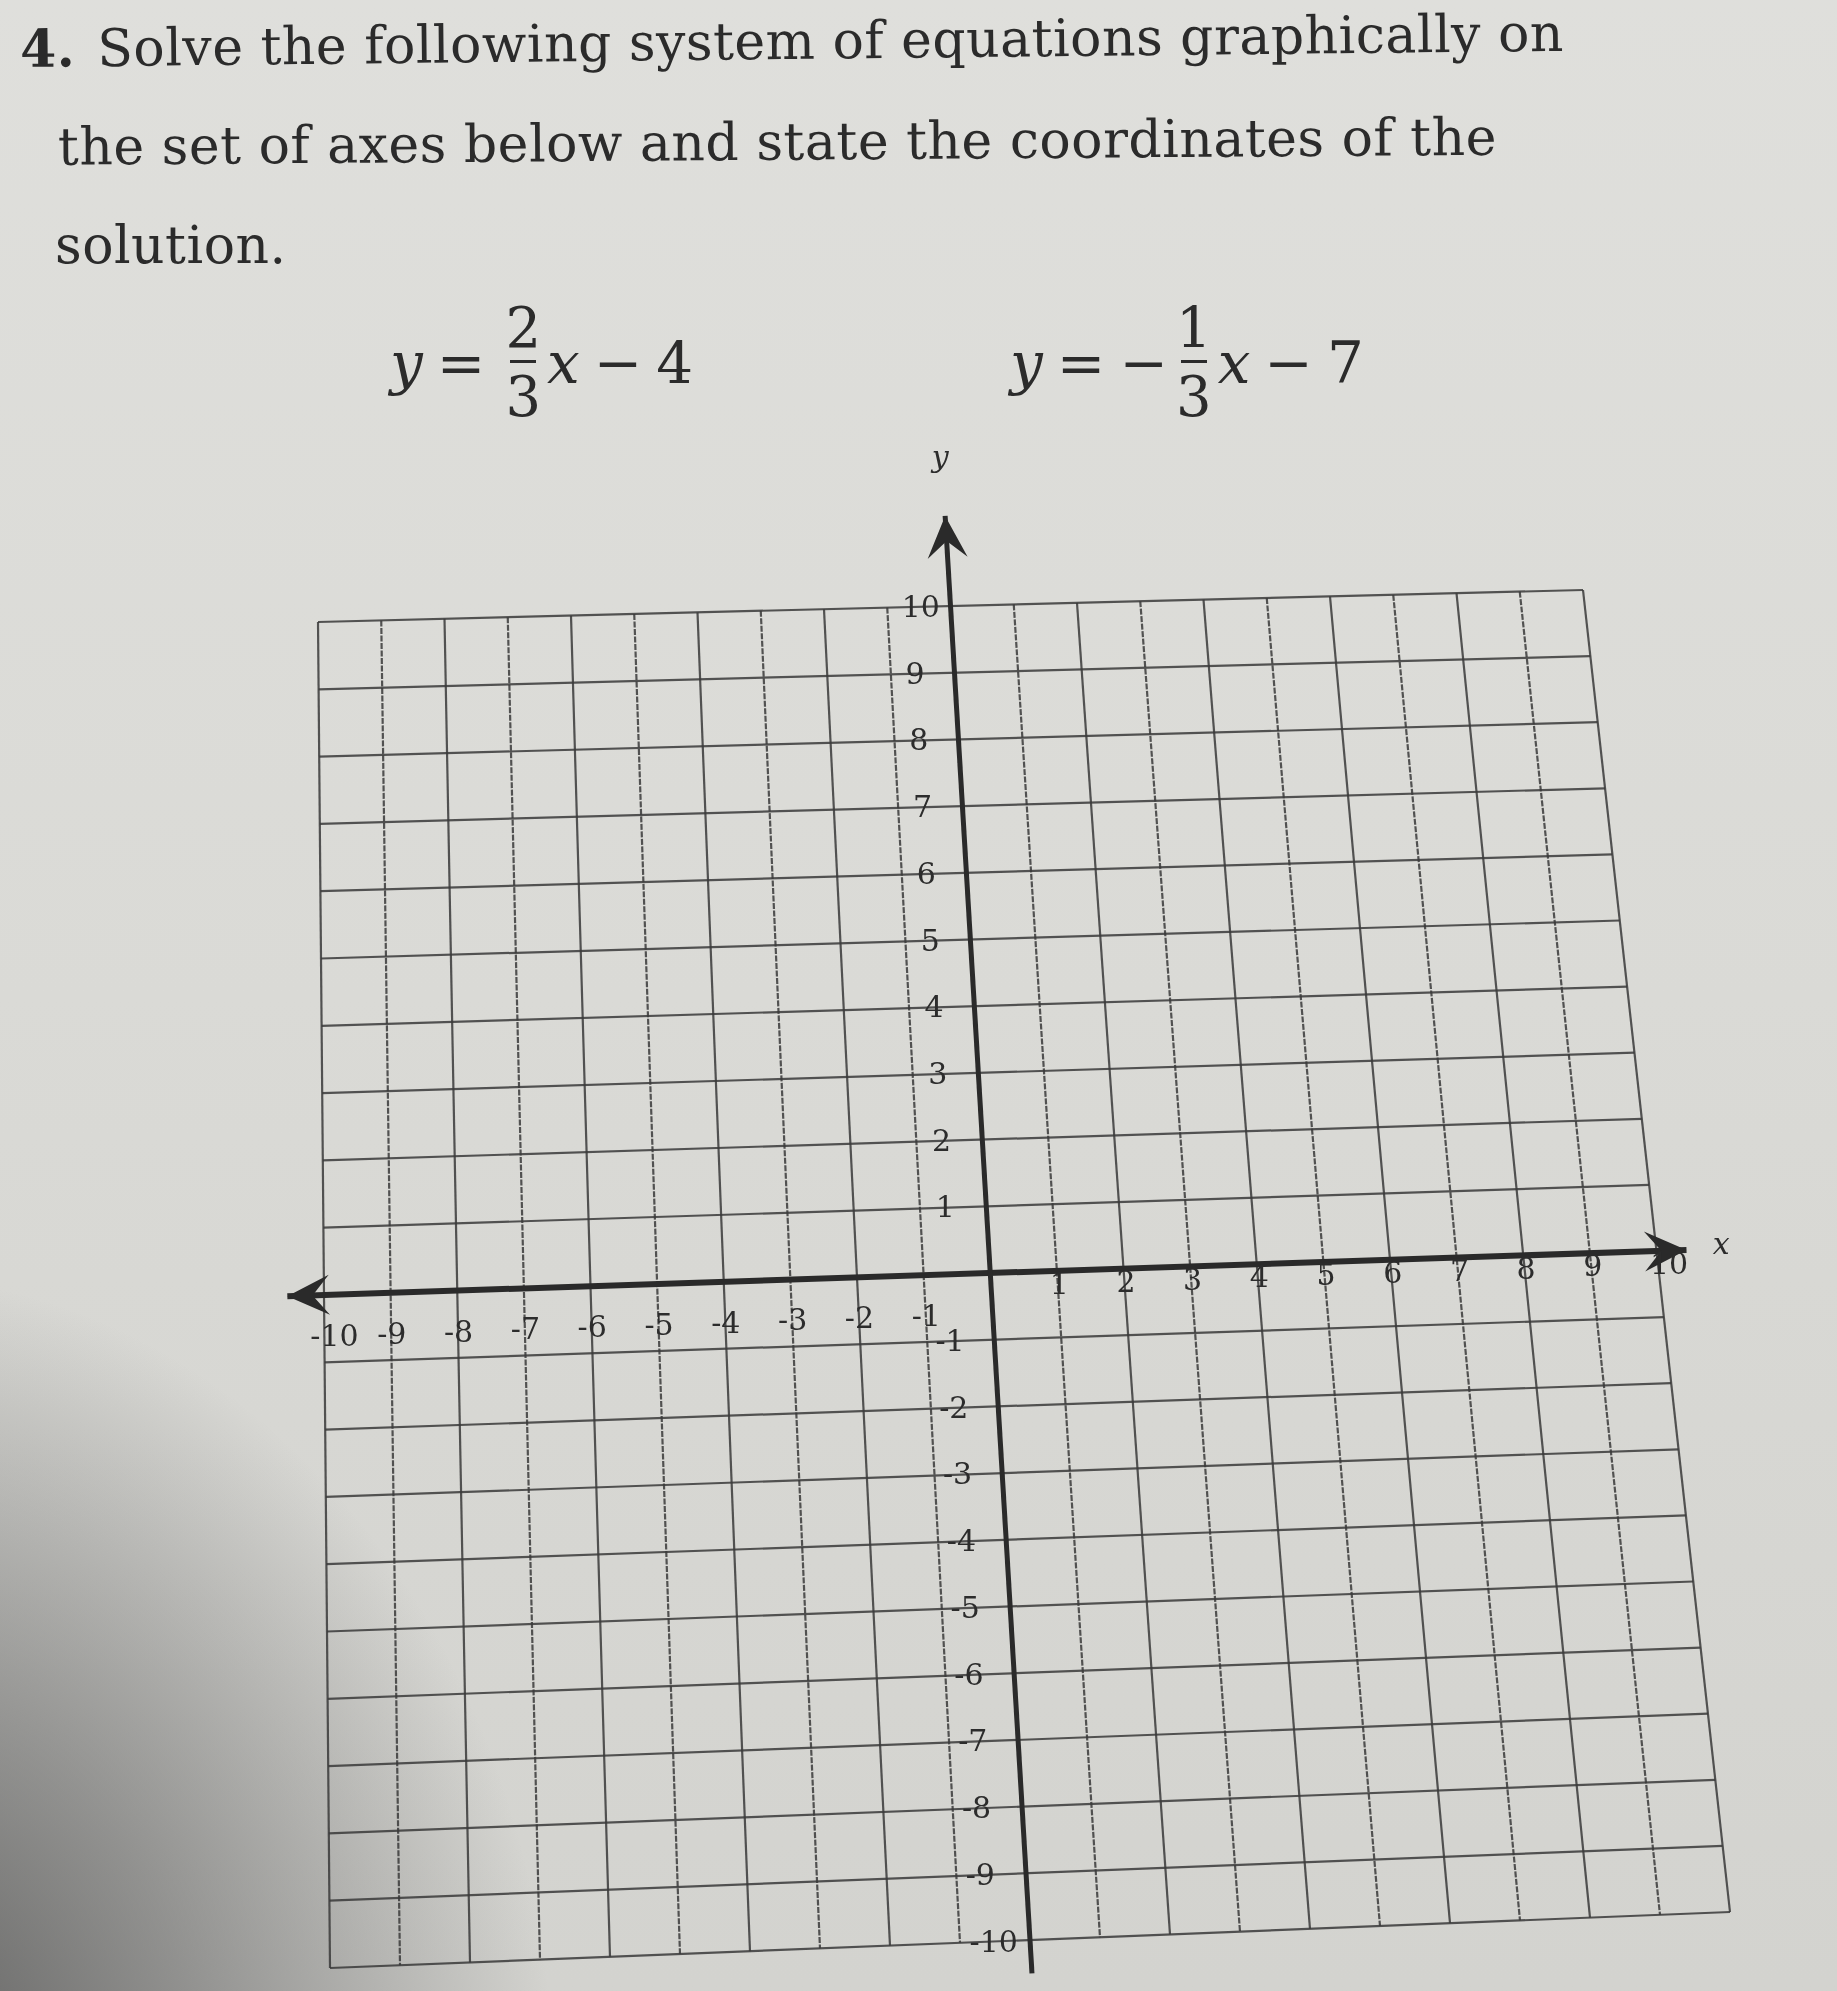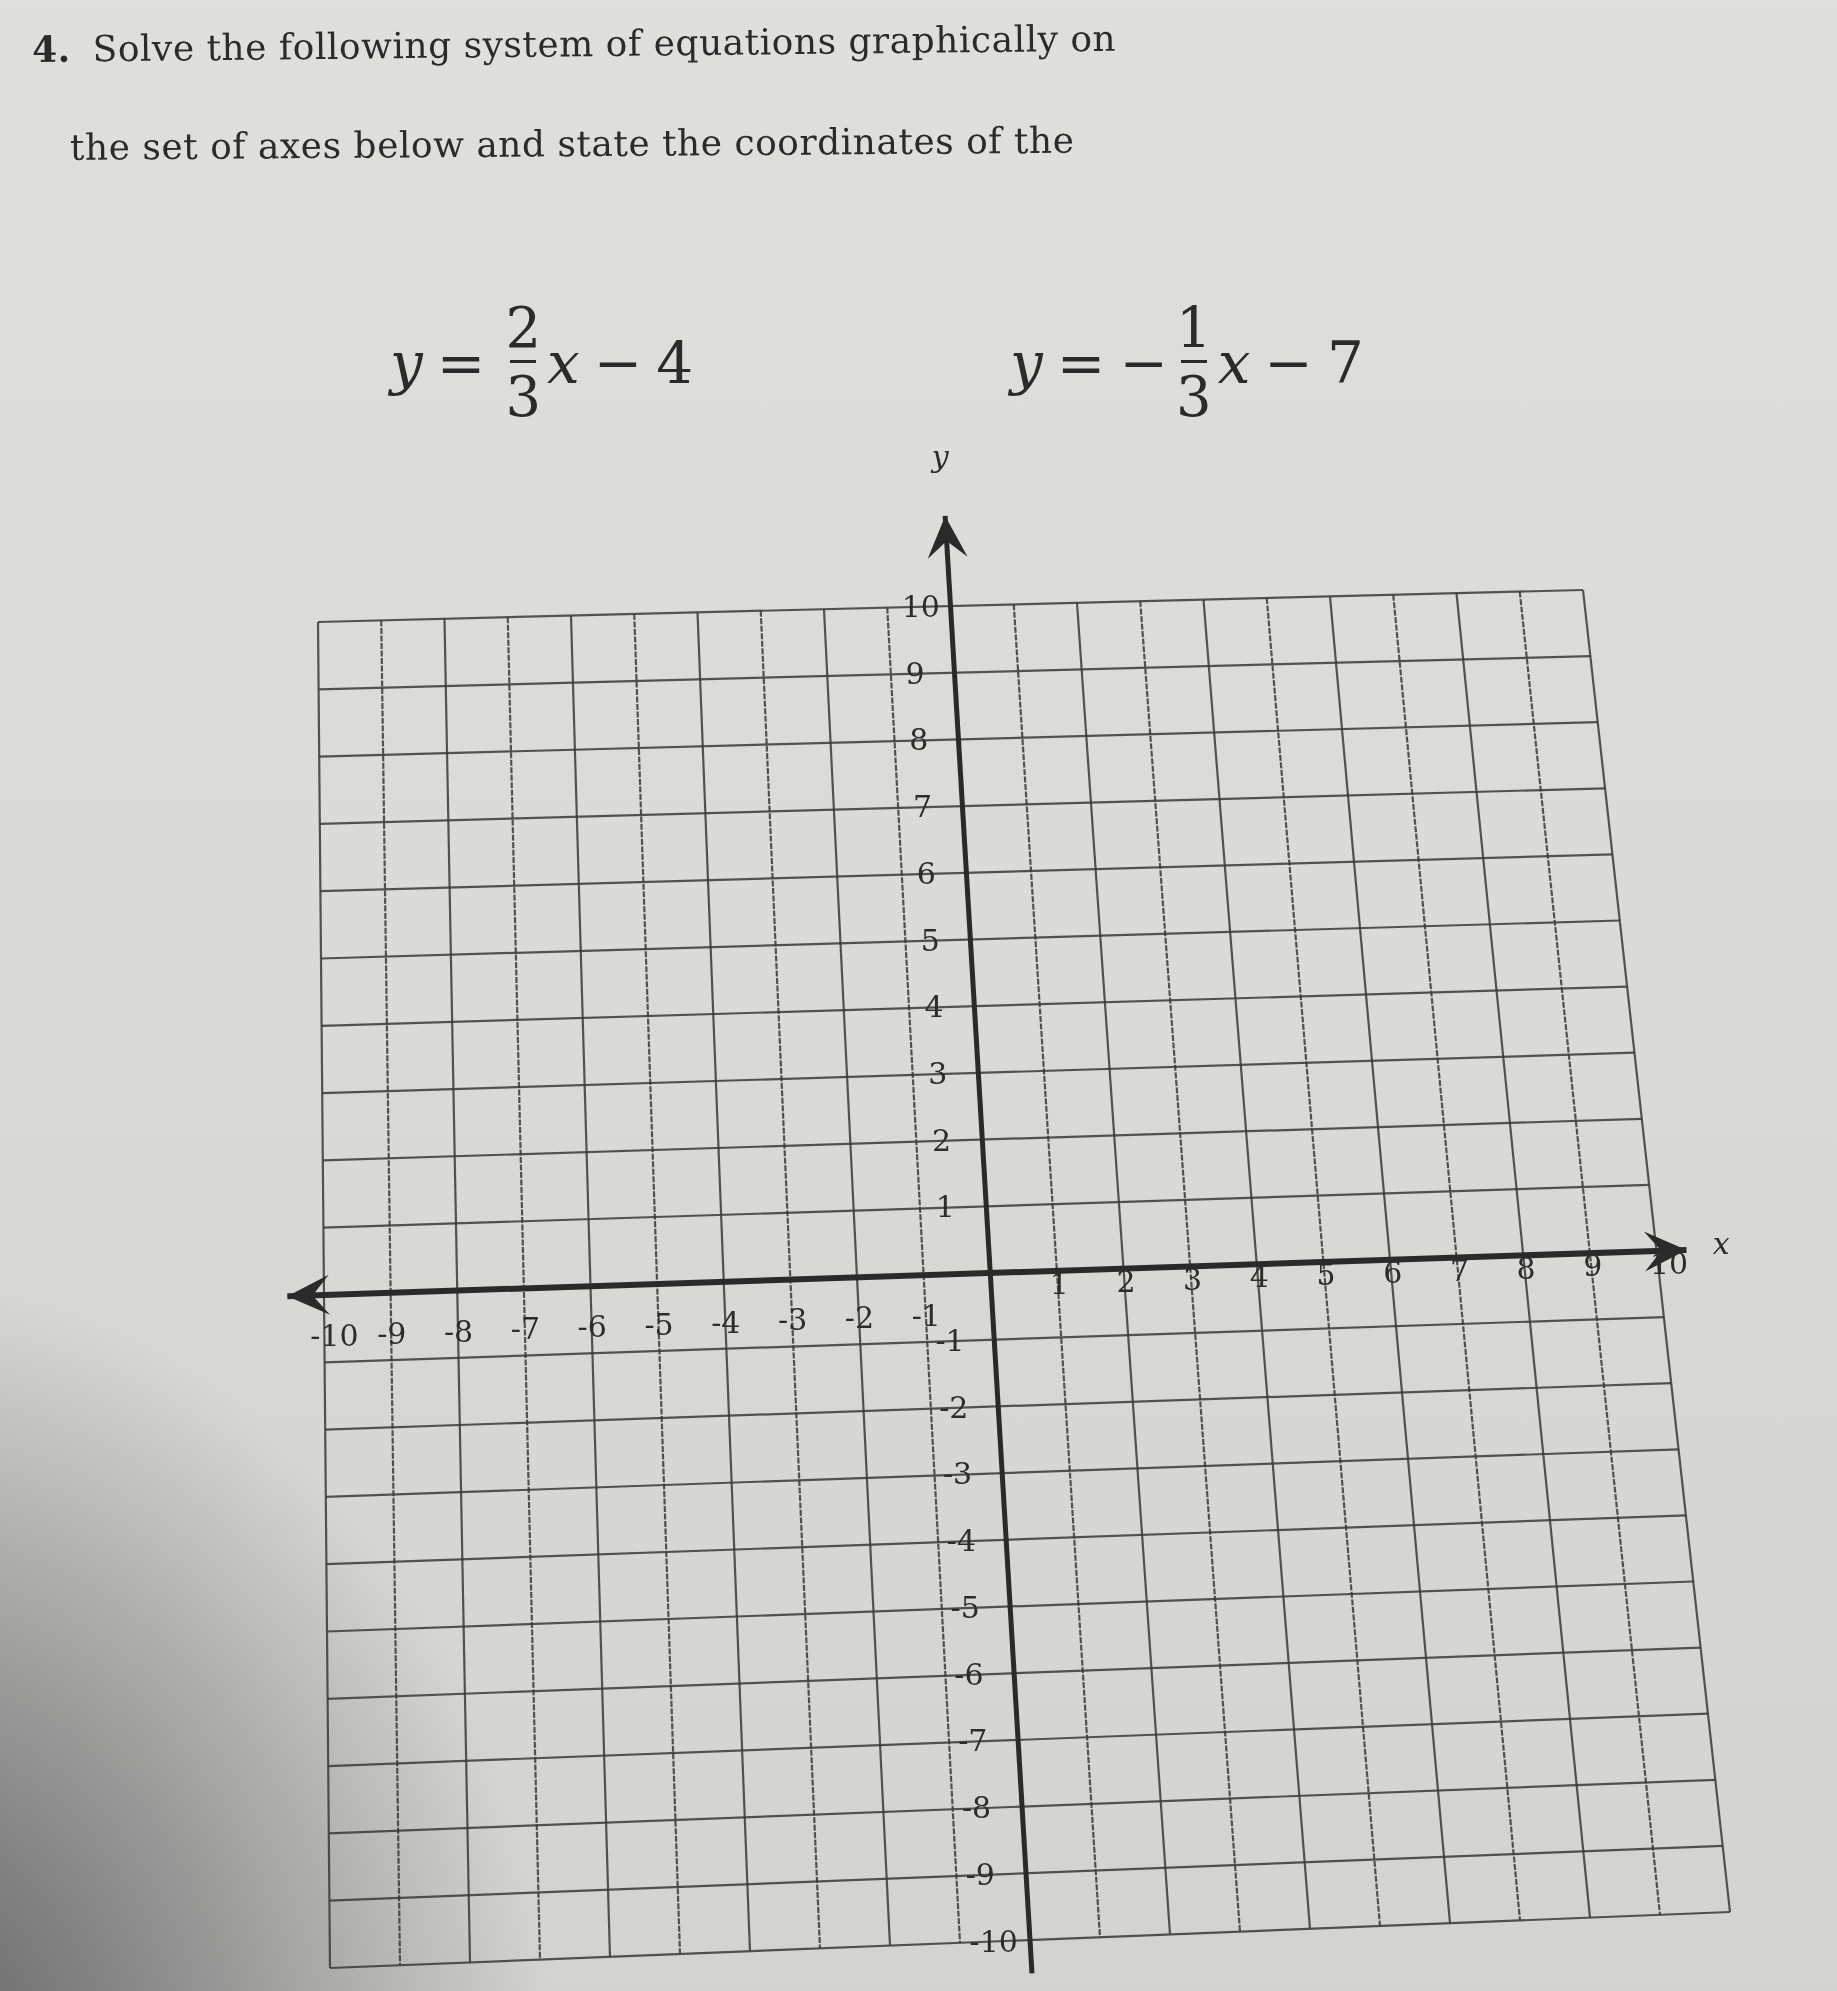--- a/index.html
+++ b/index.html
@@ -9,22 +9,22 @@
       font-family: "DejaVu Serif", serif;
       color: #2a2a2a;
     }
     .shade {
       position: absolute; inset: 0; pointer-events: none;
       background:
         radial-gradient(ellipse 900px 1100px at -120px 2100px, rgba(70,70,70,0.85) 0%, rgba(90,90,90,0.55) 35%, rgba(120,120,120,0.0) 75%),
         linear-gradient(180deg, rgba(225,225,222,0.6) 0%, rgba(210,210,206,0.2) 50%, rgba(190,190,186,0.3) 100%);
     }
     .problem {
-      position: absolute; left: 32px; top: 0px; width: 1800px;
-      font-family: "DejaVu Serif", serif; font-size: 36px; line-height: 98px;
+      position: absolute; left: 20px; top: 0px; width: 1800px;
+      font-family: "DejaVu Serif", serif; font-size: 52px; line-height: 98px;
       color: #2b2b2b; letter-spacing: 0.5px;
     }
     .problem .num { font-weight: bold; margin-right: 22px; }
     .problem .line { display: block; white-space: nowrap; }
     .problem .line1 { transform: rotate(-0.6deg); transform-origin: left center; }
     .problem .line2 { transform: rotate(-0.4deg); transform-origin: left center; padding-left: 38px; }
     .problem .line3 { padding-left: 35px; }
     .eq {
       position: absolute; font-family: "DejaVu Serif", serif; font-style: italic;
       font-size: 58px; color: #2b2b2b; display: flex; align-items: center;
@@ -40,20 +40,21 @@
     .lbl { font-family: "DejaVu Serif", serif; fill: #2c2c2c; }
   </style>
 </head>
 <body>
 
 <div class="shade"></div>
 
 <div class="problem">
   <span class="line line1"><span class="num">4.</span><span>Solve the following system of equations graphically on</span></span>
   <span class="line line2">the set of axes below and state the coordinates of the</span>
+  <span class="line line3">solution.</span>
 </div>
 
 <div class="eq" style="left:390px; top:300px;">
   <span class="v">y</span>
   <span class="op">=</span>
   <span class="frac">
     <span class="n">2</span>
     <span class="bar"></span>
     <span class="d">3</span>
   </span>

